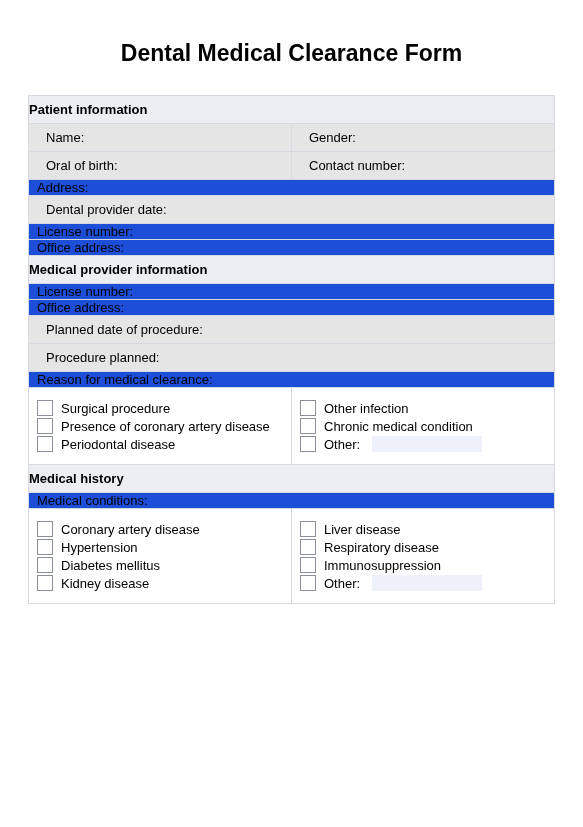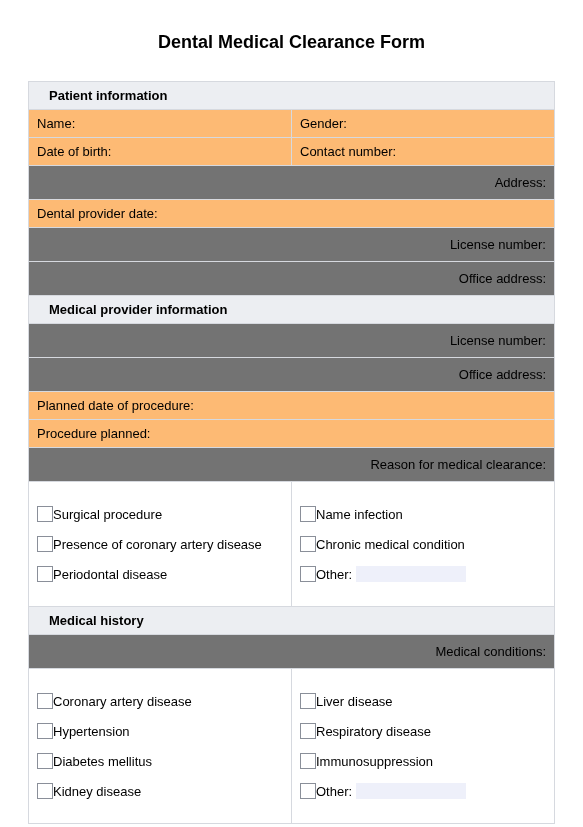--- a/index.html
+++ b/index.html
@@ -6,58 +6,58 @@
   body {
     font-family: Arial, Helvetica, sans-serif;
     background: #fff;
     width: 583px;
     padding: 20px 28px;
     color: #000;
     font-size: 13px;
   }
   h1 {
     text-align: center;
-    font-size: 18px;
+    font-size: 23px;
     font-weight: bold;
-    margin: 12px 0 28px 0;
+    margin: 20px 0 28px 0;
   }
   .form-table {
     width: 100%;
     border: 1px solid #d6d9df;
     border-collapse: collapse;
   }
   .section-header td {
     background: #eceef2;
     font-weight: bold;
-    padding: 6px 20px;
+    padding: 6px 0;
     border: 1px solid #d6d9df;
   }
   .field-row td {
-    background: #fdba74;
-    padding: 6px 8px;
+    background: #e5e5e5;
+    padding: 6px 17px;
     border: 1px solid #d6d9df;
     vertical-align: middle;
   }
   .plain-row td {
-    background: #737373;
-    padding: 9px 8px;
-    border: 1px solid #d6d9df;
-    text-align: right;
+    background: #1d4ed8;
+    padding: 0 8px;
+    border: 1px solid #d6d9df;
   }
   .check-row td {
     background: #fff;
     padding: 10px 8px 10px 8px;
     border: 1px solid #d6d9df;
     border-top: none;
   }
   .check-row:first-of-type td { border-top: 1px solid #d6d9df; }
   .check-item {
     display: flex;
     align-items: center;
-    margin: 14px 0;
+    gap: 8px;
+    margin: 2px 0;
   }
   .checkbox {
     width: 16px;
     height: 16px;
     border: 1px solid #8a8f99;
     background: #fff;
     flex-shrink: 0;
   }
   .inline-input {
     display: inline-block;
@@ -78,21 +78,21 @@
 
   <tbody>
       <tr class="section-header">
         <td colspan="2">Patient information</td>
       </tr>
   <tr class="field-row">
     <td class="col-half">Name:</td>
     <td class="col-half">Gender:</td>
   </tr>
   <tr class="field-row">
-    <td>Date of birth:</td>
+    <td>Oral of birth:</td>
     <td>Contact number:</td>
   </tr>
   <tr class="plain-row">
         <td colspan="2">Address:</td>
       </tr>
 
   <tr class="field-row">
         <td colspan="2">Dental provider date:</td>
       </tr>
   <tr class="plain-row">
@@ -132,21 +132,21 @@
             <span>Presence of coronary artery disease</span>
           </div>
       <div class="check-item">
             <span class="checkbox"></span>
             <span>Periodontal disease</span>
           </div>
     </td>
     <td class="col-half">
       <div class="check-item">
             <span class="checkbox"></span>
-            <span>Name infection</span>
+            <span>Other infection</span>
           </div>
       <div class="check-item">
             <span class="checkbox"></span>
             <span>Chronic medical condition</span>
           </div>
       <div class="check-item">
             <span class="checkbox"></span>
             <span>Other:</span>
             <span class="inline-input"></span>
           </div>

